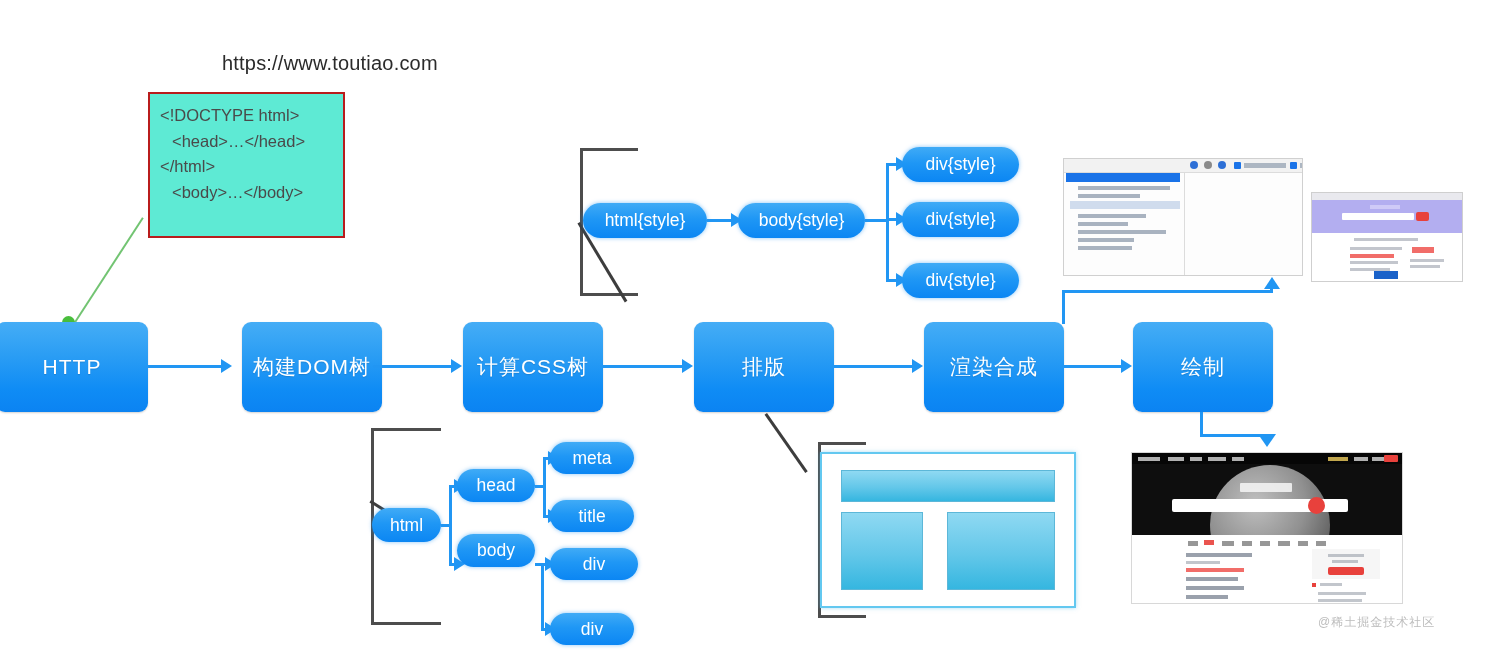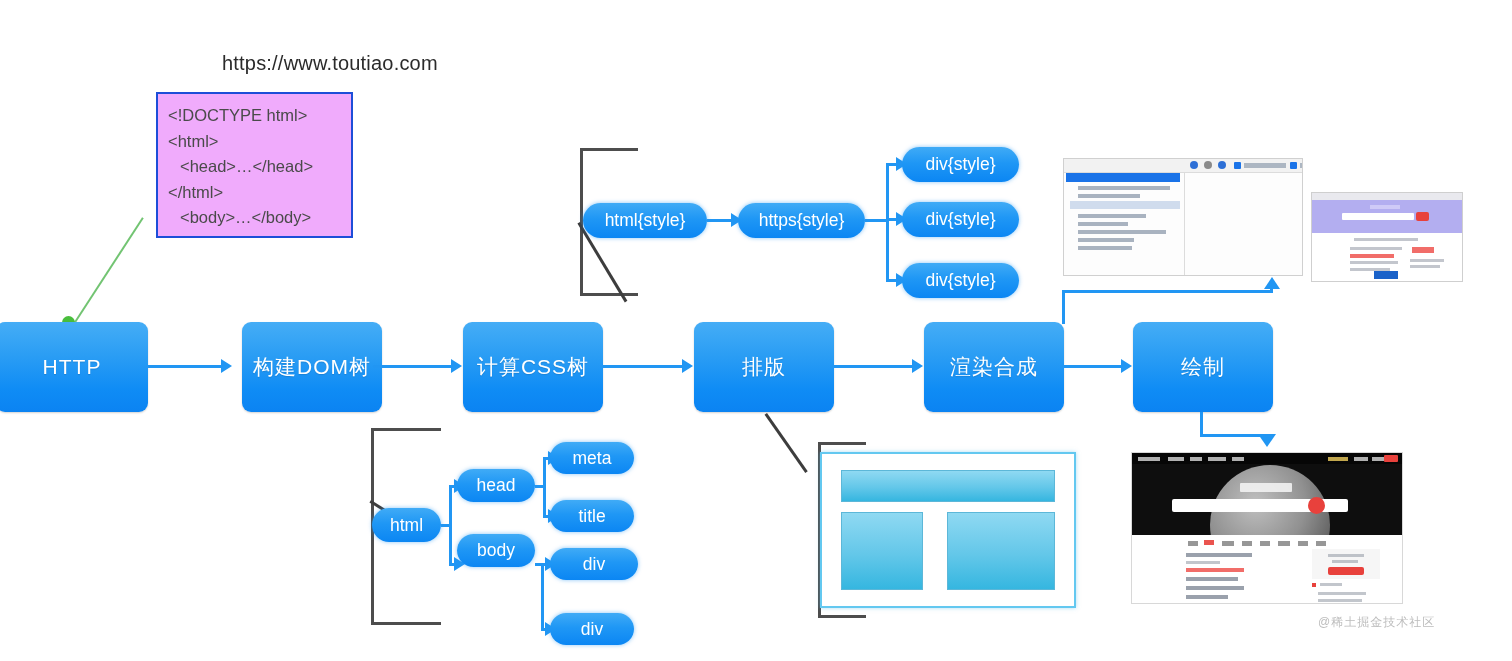--- a/index.html
+++ b/index.html
@@ -25,26 +25,26 @@
     top: 52px;
     font-size: 20px;
     color: #2b2b2b;
     letter-spacing: 0.2px;
     white-space: nowrap;
   }
 
   
   .code-card {
     position: absolute;
-    left: 156px;
+    left: 148px;
     top: 92px;
     width: 197px;
     height: 146px;
-    background: #f0abfc;
-    border: 2px solid #1d4ed8;
+    background: #5eead4;
+    border: 2px solid #b91c1c;
     box-sizing: border-box;
     padding: 9px 10px 0 10px;
   }
   .code-card .line {
     font-size: 16.5px;
     line-height: 25.5px;
     color: #4a4a4a;
     white-space: pre;
     font-family: "Liberation Sans", "DejaVu Sans", sans-serif;
   }
@@ -343,21 +343,20 @@
 </style>
 </head>
 <body>
 
 <div id="stage">
 
   <div class="url-label">https://www.toutiao.com</div>
 
   <div class="code-card">
     <div class="line">&lt;!DOCTYPE html&gt;</div>
-    <div class="line">&lt;html&gt;</div>
     <div class="line indent">&lt;head&gt;…&lt;/head&gt;</div>
     <div class="line">&lt;/html&gt;</div>
     <div class="line indent">&lt;body&gt;…&lt;/body&gt;</div>
   </div>
 
   <div class="green-line" style="left:74px; top:322px; width:125px; transform: rotate(-57deg);"></div>
   <div class="green-dot" style="left:62px; top:316px;"></div>
 
   <div class="stage-box" style="left:-4px; top:322px; width:152px; height:90px;">
     <span>HTTP</span>
@@ -402,21 +401,21 @@
   <div class="diag" style="left:580px; top:222px; width:92px; transform: rotate(59deg);"></div>
 
   <div class="pill" style="left:583px; top:203px; width:124px; height:35px;">
     <span>html{style}</span>
   </div>
 
   <div class="hline" style="left:707px; top:219px; width:26px;"></div>
   <div class="arrow-right" style="left:731px; top:213px;"></div>
 
   <div class="pill" style="left:738px; top:203px; width:127px; height:35px;">
-    <span>https{style}</span>
+    <span>body{style}</span>
   </div>
 
   <div class="hline" style="left:865px; top:219px; width:23px;"></div>
   <div class="vline" style="left:886px; top:164px; width:3px; height:118px;"></div>
 
   <div class="hline" style="left:886px; top:163px; width:14px;"></div>
   <div class="arrow-right" style="left:896px; top:157px;"></div>
   <div class="pill" style="left:902px; top:147px; width:117px; height:35px;">
     <span>div{style}</span>
   </div>

